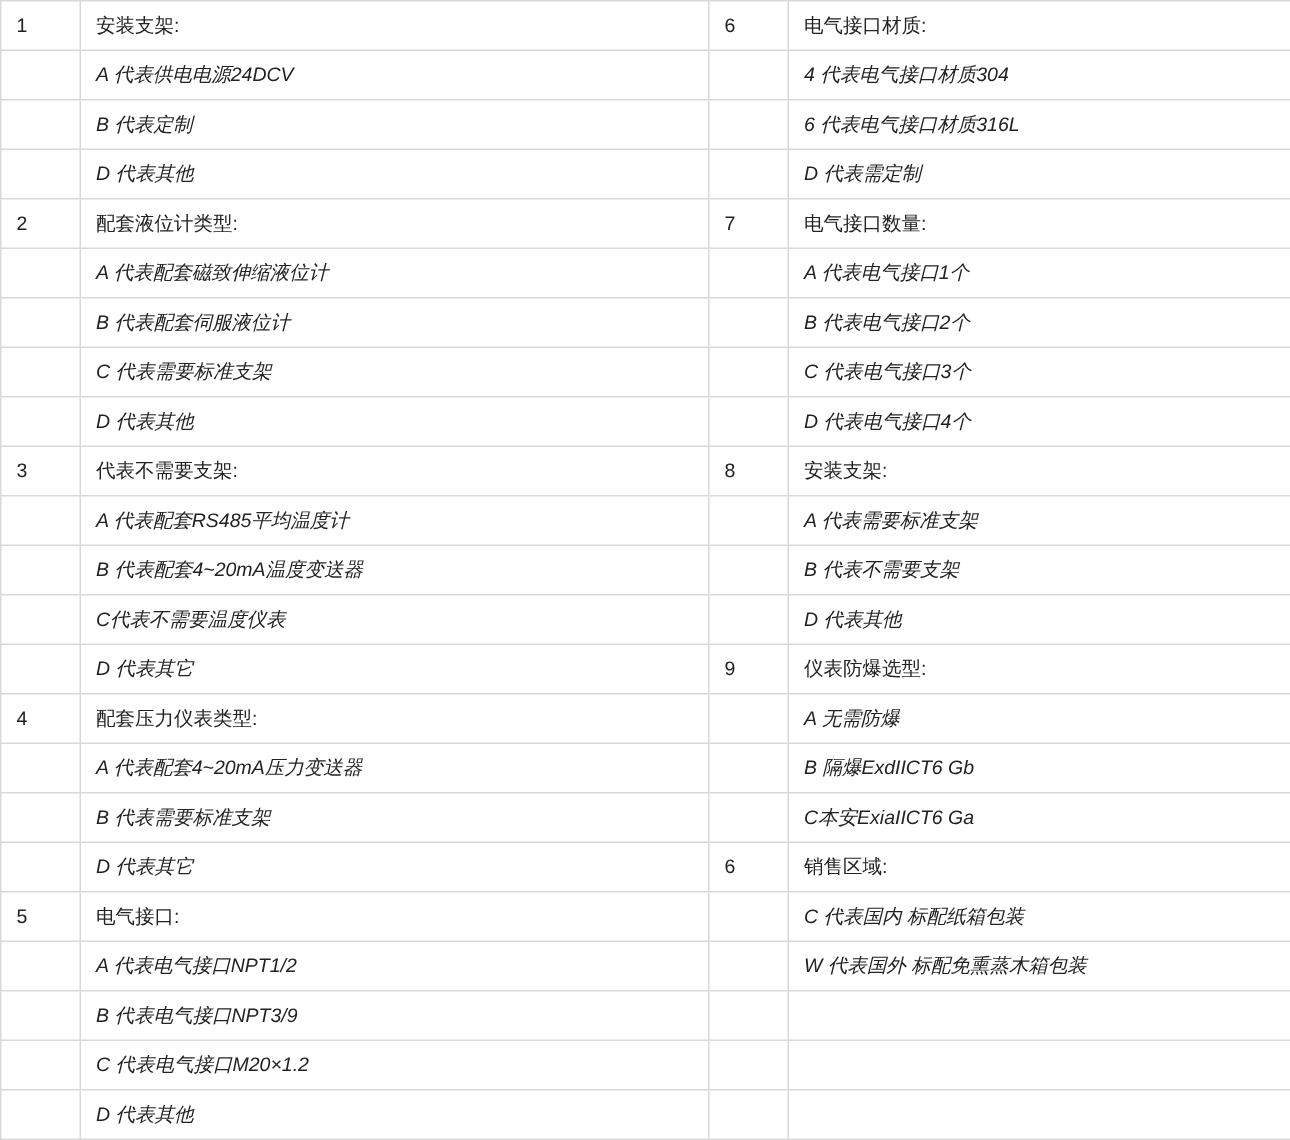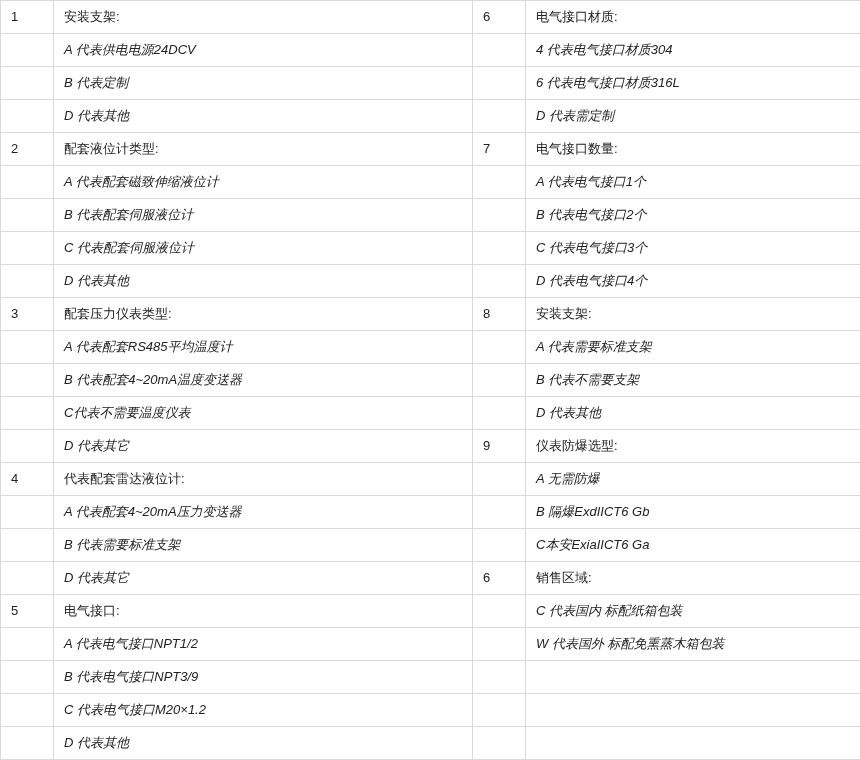--- a/index.html
+++ b/index.html
@@ -90,33 +90,33 @@
         <td class="col-text item-text">A 代表电气接口1个</td>
       </tr>
       <tr>
         <td class="col-num empty-cell"></td>
         <td class="col-text item-text">B 代表配套伺服液位计</td>
         <td class="col-num empty-cell"></td>
         <td class="col-text item-text">B 代表电气接口2个</td>
       </tr>
       <tr>
         <td class="col-num empty-cell"></td>
-        <td class="col-text item-text">C 代表配套伺服液位计</td>
+        <td class="col-text item-text">C 代表需要标准支架</td>
         <td class="col-num empty-cell"></td>
         <td class="col-text item-text">C 代表电气接口3个</td>
       </tr>
       <tr>
         <td class="col-num empty-cell"></td>
         <td class="col-text item-text">D 代表其他</td>
         <td class="col-num empty-cell"></td>
         <td class="col-text item-text">D 代表电气接口4个</td>
       </tr>
       <tr>
         <td class="col-num">3</td>
-        <td class="col-text group-head">配套压力仪表类型:</td>
+        <td class="col-text group-head">代表不需要支架:</td>
         <td class="col-num">8</td>
         <td class="col-text group-head">安装支架:</td>
       </tr>
       <tr>
         <td class="col-num empty-cell"></td>
         <td class="col-text item-text">A 代表配套RS485平均温度计</td>
         <td class="col-num empty-cell"></td>
         <td class="col-text item-text">A 代表需要标准支架</td>
       </tr>
       <tr>
@@ -132,21 +132,21 @@
         <td class="col-text item-text">D 代表其他</td>
       </tr>
       <tr>
         <td class="col-num empty-cell"></td>
         <td class="col-text item-text">D 代表其它</td>
         <td class="col-num">9</td>
         <td class="col-text group-head">仪表防爆选型:</td>
       </tr>
       <tr>
         <td class="col-num">4</td>
-        <td class="col-text group-head">代表配套雷达液位计:</td>
+        <td class="col-text group-head">配套压力仪表类型:</td>
         <td class="col-num empty-cell"></td>
         <td class="col-text item-text">A 无需防爆</td>
       </tr>
       <tr>
         <td class="col-num empty-cell"></td>
         <td class="col-text item-text">A 代表配套4~20mA压力变送器</td>
         <td class="col-num empty-cell"></td>
         <td class="col-text item-text">B 隔爆ExdIICT6 Gb</td>
       </tr>
       <tr>

